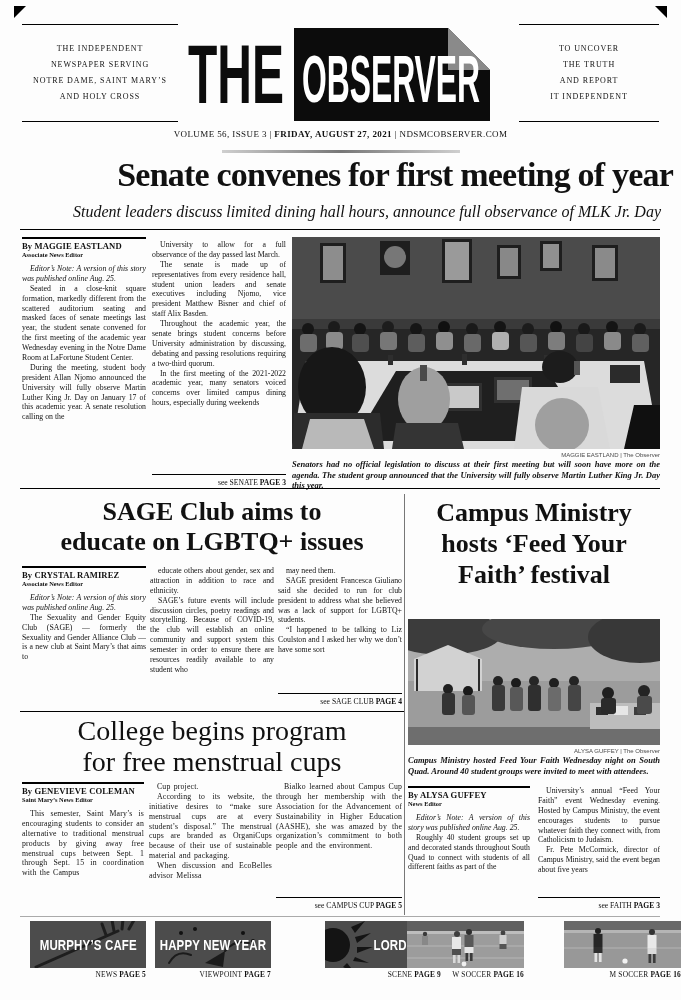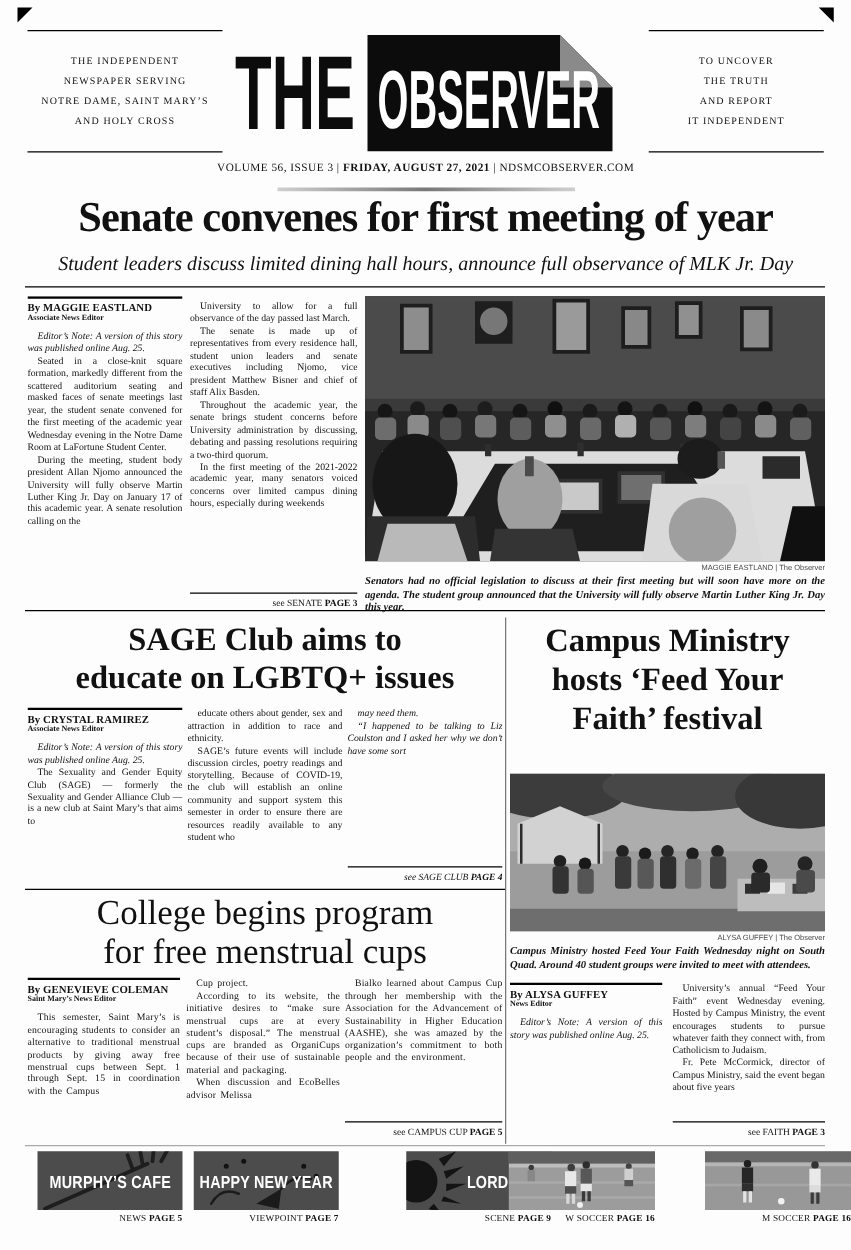--- a/index.html
+++ b/index.html
@@ -15,22 +15,22 @@
   .tagline{height:96px;display:flex;flex-direction:column;justify-content:center;border-top:1px solid #000;border-bottom:1px solid #000;text-align:center;font-size:8px;letter-spacing:.9px;line-height:16px;}
   .tagline.tl{width:156px;}
   .tagline.tr{width:140px;}
   .logo-wrap{flex:1;display:flex;justify-content:center;align-items:center;}
 
   .volume{position:absolute;top:129px;left:0;right:0;text-align:center;font-size:9px;letter-spacing:.4px;}
   .volume .b{font-weight:bold;}
   .vol-divider{position:absolute;top:150px;left:50%;transform:translateX(-50%);width:238px;height:3px;background:linear-gradient(90deg,#cfcfcf,#777,#cfcfcf);}
 
   
-  .lead-headline{position:absolute;top:156px;left:8px;right:8px;text-align:center;font-size:34px;font-weight:bold;letter-spacing:-.8px;white-space:nowrap;}
-  .lead-subhead{position:absolute;top:203px;left:20px;right:20px;text-align:center;font-style:italic;font-size:16px;}
+  .lead-headline{position:absolute;top:156px;left:8px;right:8px;text-align:right;font-size:34px;font-weight:bold;letter-spacing:-.8px;white-space:nowrap;}
+  .lead-subhead{position:absolute;top:203px;left:20px;right:20px;text-align:right;font-style:italic;font-size:16px;}
   .rule{position:absolute;border-top:1.4px solid #000;}
   .hairline{position:absolute;border-top:1px solid #555;}
 
   .col{position:absolute;overflow:hidden;}
   .bodytext p{margin:0;text-indent:8px;font-size:7.8px;line-height:1.27;text-align:justify;}
   .note{font-style:italic;margin:7px 0 7px 0;}
   .byline-rule{border-top:2.5px solid #000;margin-bottom:2px;width:100%;}
   .byline-name{font-size:8.6px;font-weight:bold;letter-spacing:.1px;}
   .byline-title{font-size:6.4px;font-weight:bold;margin-bottom:6px;}
   .jump{position:absolute;left:0;right:0;bottom:0;border-top:1px solid #000;padding-top:3px;text-align:right;font-size:7.6px;background:#fdfdfd;}
@@ -211,23 +211,24 @@
     <div>
         <p>The Sexuality and Gender Equity Club (SAGE) — formerly the Sexuality and Gender Alliance Club — is a new club at Saint Mary’s that aims to</p>
       </div>
   </div>
   <div class="col bodytext" style="top:566px;left:150px;width:124px;height:142px;">
     <div>
         <p>educate others about gender, sex and attraction in addition to race and ethnicity.</p>
         <p>SAGE’s future events will include discussion circles, poetry readings and storytelling. Because of COVID-19, the club will establish an online community and support system this semester in order to ensure there are resources readily available to any student who</p>
       </div>
   </div>
-  <div class="col bodytext" style="top:566px;left:278px;width:124px;height:140px;font-style:italic;">
+  <div class="col bodytext" style="top:566px;left:278px;width:124px;height:140px;">
     <div>
         <p>may need them.</p>
+        <p>SAGE president Francesca Giuliano said she decided to run for club president to address what she believed was a lack of support for LGBTQ+ students.</p>
         <p>“I happened to be talking to Liz Coulston and I asked her why we don’t have some sort</p>
       </div>
     <div class="jump">
       <span>see SAGE CLUB </span><span class="b">PAGE 4</span>
     </div>
   </div>
 
   <div class="rule" style="top:711px;left:20px;width:384px;border-top-width:1px;"></div>
 
   <h2 class="sec-headline" id="college-headline" style="margin:0;">
@@ -303,20 +304,23 @@
     </svg>
   </div>
   <div class="credit" style="top:748px;left:408px;width:252px;">ALYSA GUFFEY | The Observer</div>
   <div class="caption" style="top:755px;left:408px;width:252px;">Campus Ministry hosted Feed Your Faith Wednesday night on South Quad. Around 40 student groups were invited to meet with attendees.</div>
 
   <div class="col bodytext" style="top:786px;left:408px;width:122px;height:126px;">
     <div class="byline-rule"></div>
     <div class="byline-name">By ALYSA GUFFEY</div>
     <div class="byline-title">News Editor</div>
     <p class="note">Editor’s Note: A version of this story was published online Aug. 25.</p>
+    <div>
+        <p>Roughly 40 student groups set up and decorated stands throughout South Quad to connect with students of all different faiths as part of the</p>
+      </div>
   </div>
   <div class="col bodytext" style="top:786px;left:538px;width:122px;height:124px;">
     <div>
         <p>University’s annual “Feed Your Faith” event Wednesday evening. Hosted by Campus Ministry, the event encourages students to pursue whatever faith they connect with, from Catholicism to Judaism.</p>
         <p>Fr. Pete McCormick, director of Campus Ministry, said the event began about five years</p>
       </div>
     <div class="jump">
       <span>see FAITH </span><span class="b">PAGE 3</span>
     </div>
   </div>

